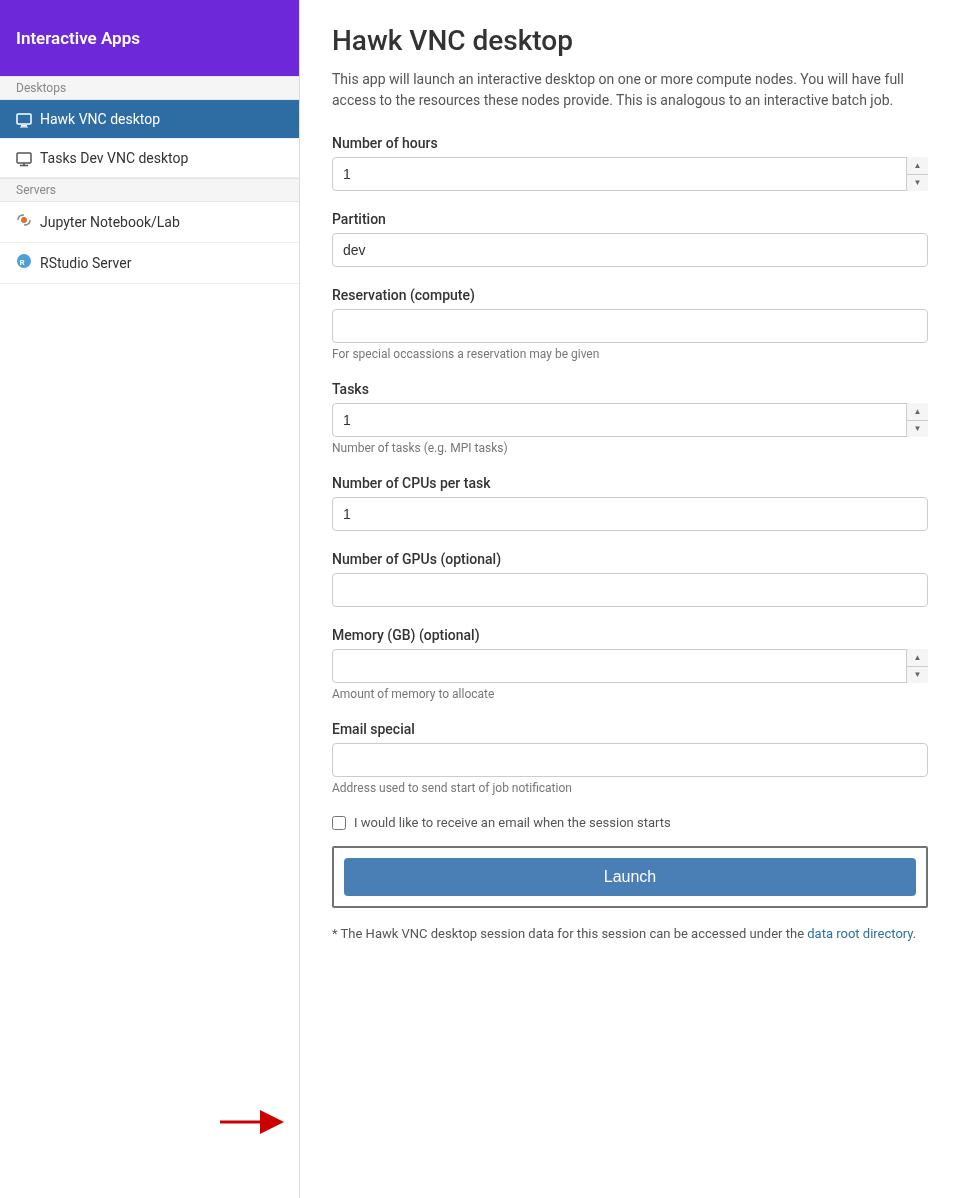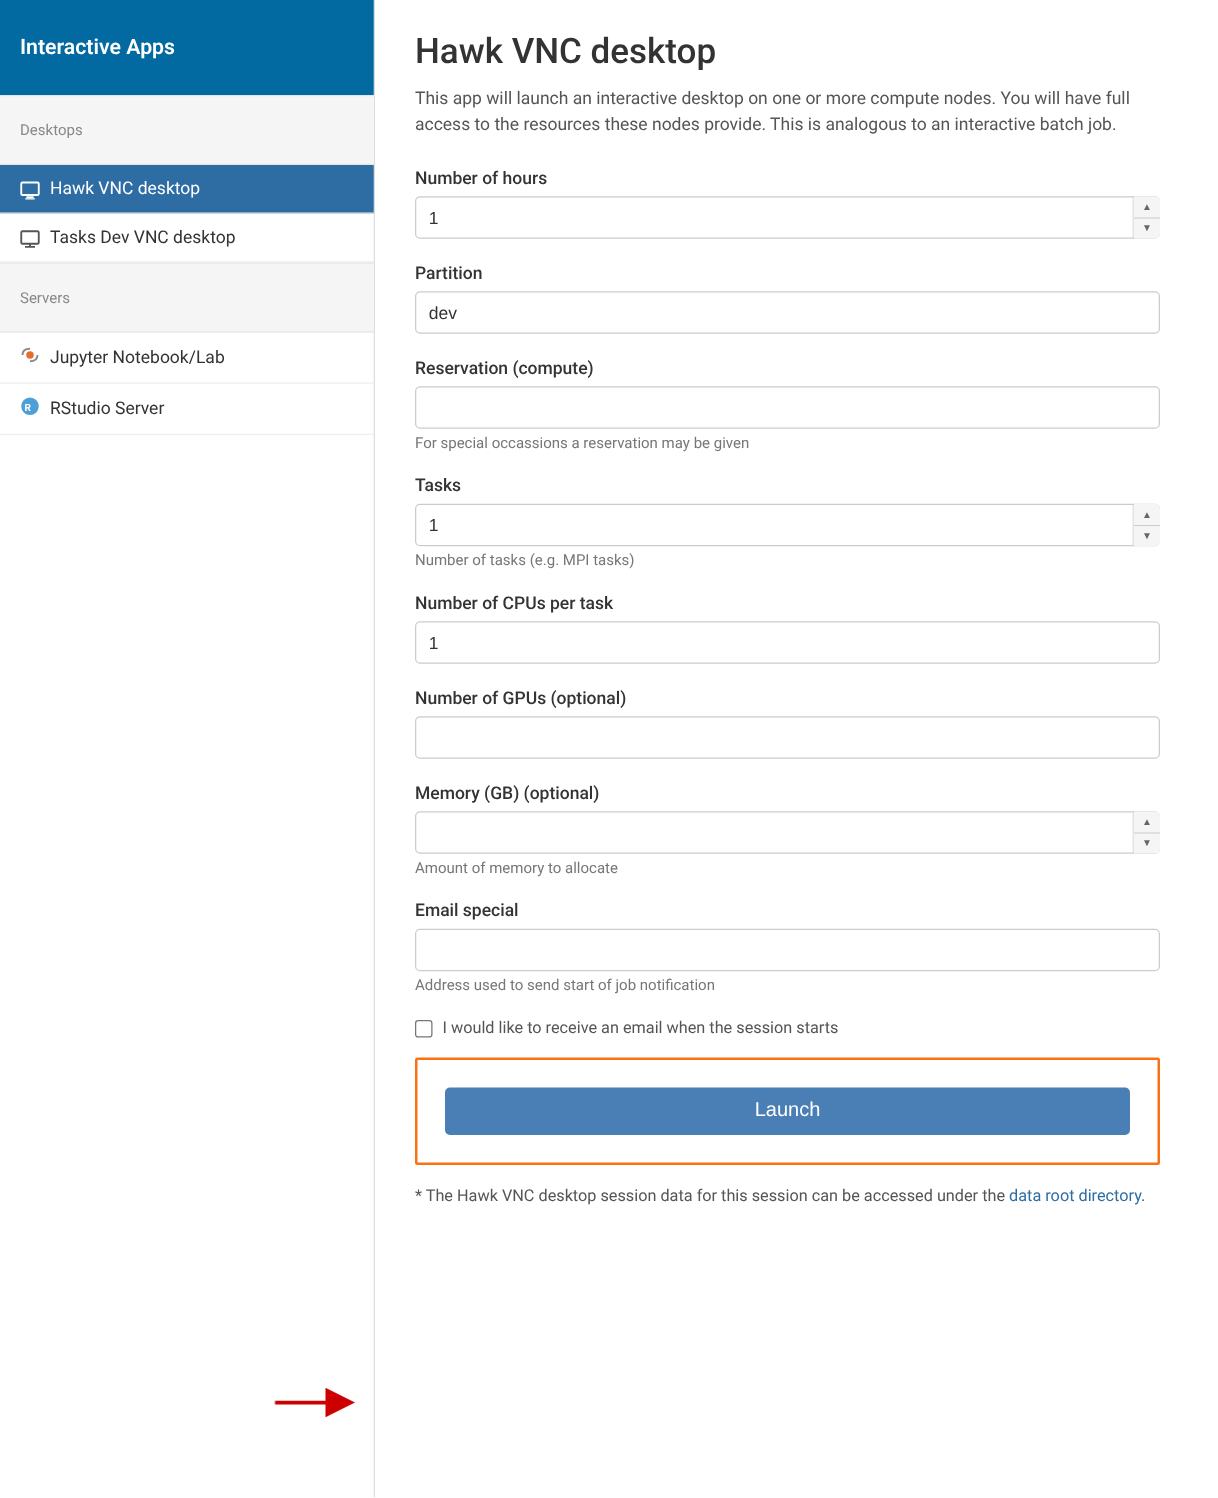--- a/index.html
+++ b/index.html
@@ -14,33 +14,33 @@
 
     
     .sidebar {
       width: 300px;
       min-width: 300px;
       background: #fff;
       border-right: 1px solid #ddd;
       flex-shrink: 0;
     }
     .sidebar-header {
-      background: #0369a1;
+      background: #6d28d9;
       color: #fff;
       padding: 28px 16px;
       font-size: 17px;
       font-weight: 600;
       min-height: 65px;
       display: flex;
       align-items: center;
     }
     .sidebar-group-label {
       background: #f5f5f5;
       color: #888;
-      padding: 20px 16px;
+      padding: 4px 16px;
       font-size: 12px;
       border-top: 1px solid #e5e5e5;
       border-bottom: 1px solid #e5e5e5;
     }
     .sidebar-item {
       display: flex;
       align-items: center;
       padding: 10px 16px;
       cursor: pointer;
       color: #333;
@@ -142,22 +142,22 @@
       border-bottom: 1px solid #ccc;
     }
 
     .form-hint {
       font-size: 12px;
       color: #777;
       margin-top: 4px;
     }
 
     .launch-wrapper {
-      border: 2px solid #f97316;
-      padding: 22px;
+      border: 2px solid #737373;
+      padding: 10px;
       margin-bottom: 16px;
       border-radius: 2px;
     }
 
     .launch-btn {
       width: 100%;
       padding: 10px;
       background: #4a7fb5;
       color: #fff;
       border: none;

